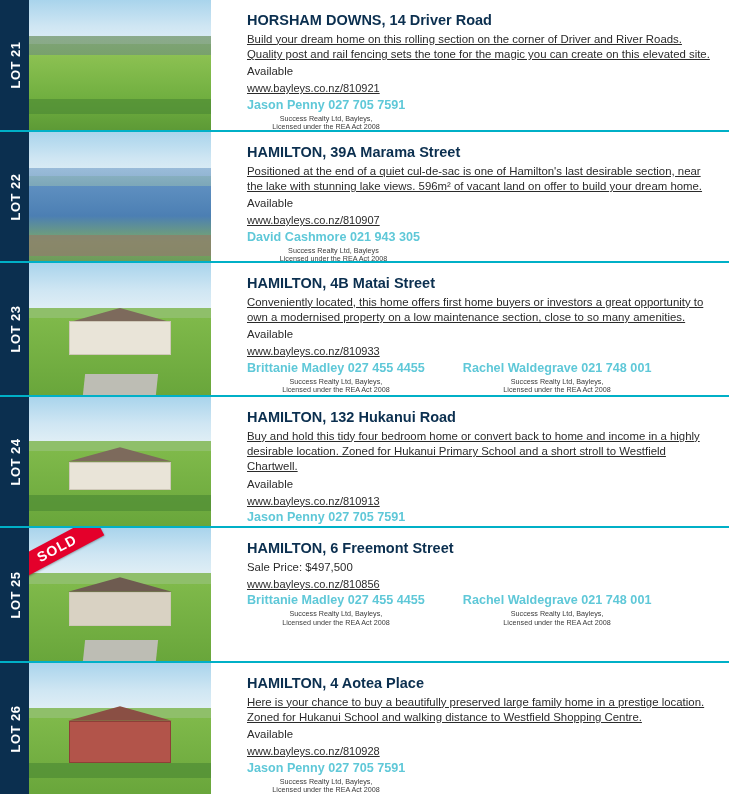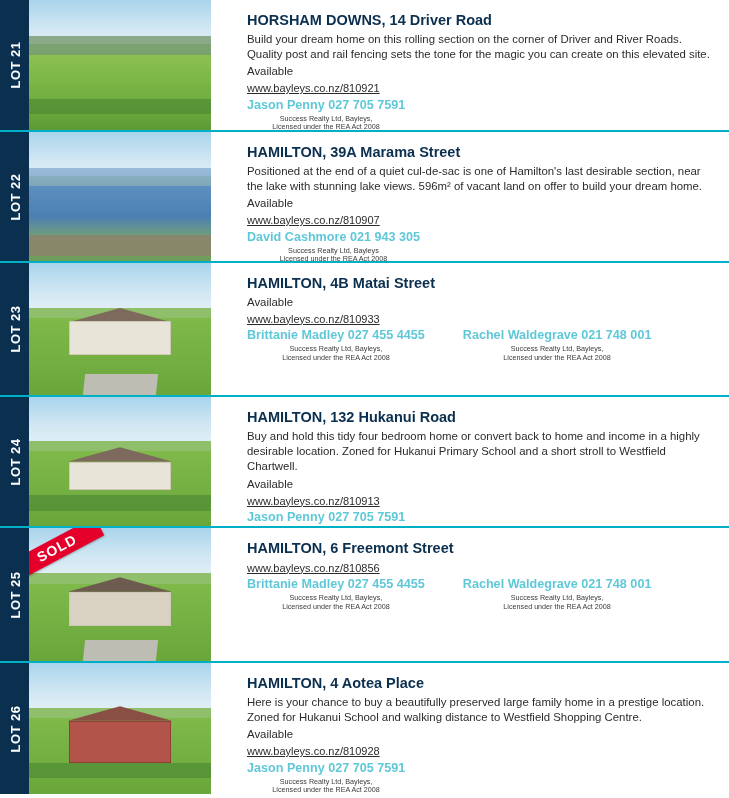--- a/index.html
+++ b/index.html
@@ -136,20 +136,21 @@
     font-weight: bold;
     color: #0b2f4f;
     margin: 0 0 3px 0;
     line-height: 1.15;
   }
   .desc {
     font-size: 11.4px;
     color: #2b2b2b;
     line-height: 1.35;
     margin: 0 0 2px 0;
+    text-decoration: underline;
   }
   .availability {
     font-size: 11.4px;
     color: #2b2b2b;
     line-height: 1.4;
   }
   .weblink {
     font-size: 11px;
     color: #2b2b2b;
     line-height: 1.5;
@@ -241,20 +242,21 @@
     </div>
     <div class="photo house">
       <div class="sky"></div>
       <div class="ground"></div>
       <div class="house-roof"></div>
       <div class="house-body"></div>
       <div class="drive"></div>
     </div>
     <div class="details">
       <h2 class="title">HAMILTON, 4B Matai Street</h2>
+      <p class="desc">Conveniently located, this home offers first home buyers or investors a great opportunity to own a modernised property on a low maintenance section, close to so many amenities.</p>
       <div class="availability">Available</div>
       <div class="weblink">www.bayleys.co.nz/810933</div>
       <div class="agents">
         <div class="agent">
           <div class="agent-name">Brittanie Madley 027 455 4455</div>
           <div class="agent-licence">
             <div>Success Realty Ltd, Bayleys,</div>
             <div>Licensed under the REA Act 2008</div>
           </div>
         </div>
@@ -304,20 +306,21 @@
     <div class="photo house pool">
       <div class="sold-flash">SOLD</div>
       <div class="sky"></div>
       <div class="ground"></div>
       <div class="house-roof" style="bottom:52%;"></div>
       <div class="house-body" style="bottom:26%;height:26%;"></div>
       <div class="drive"></div>
     </div>
     <div class="details">
       <h2 class="title">HAMILTON, 6 Freemont Street</h2>
+      <div class="availability">Sale Price: $497,500</div>
       <div class="weblink">www.bayleys.co.nz/810856</div>
       <div class="agents">
         <div class="agent">
           <div class="agent-name">Brittanie Madley 027 455 4455</div>
           <div class="agent-licence">
             <div>Success Realty Ltd, Bayleys,</div>
             <div>Licensed under the REA Act 2008</div>
           </div>
         </div>
         <div class="agent">

